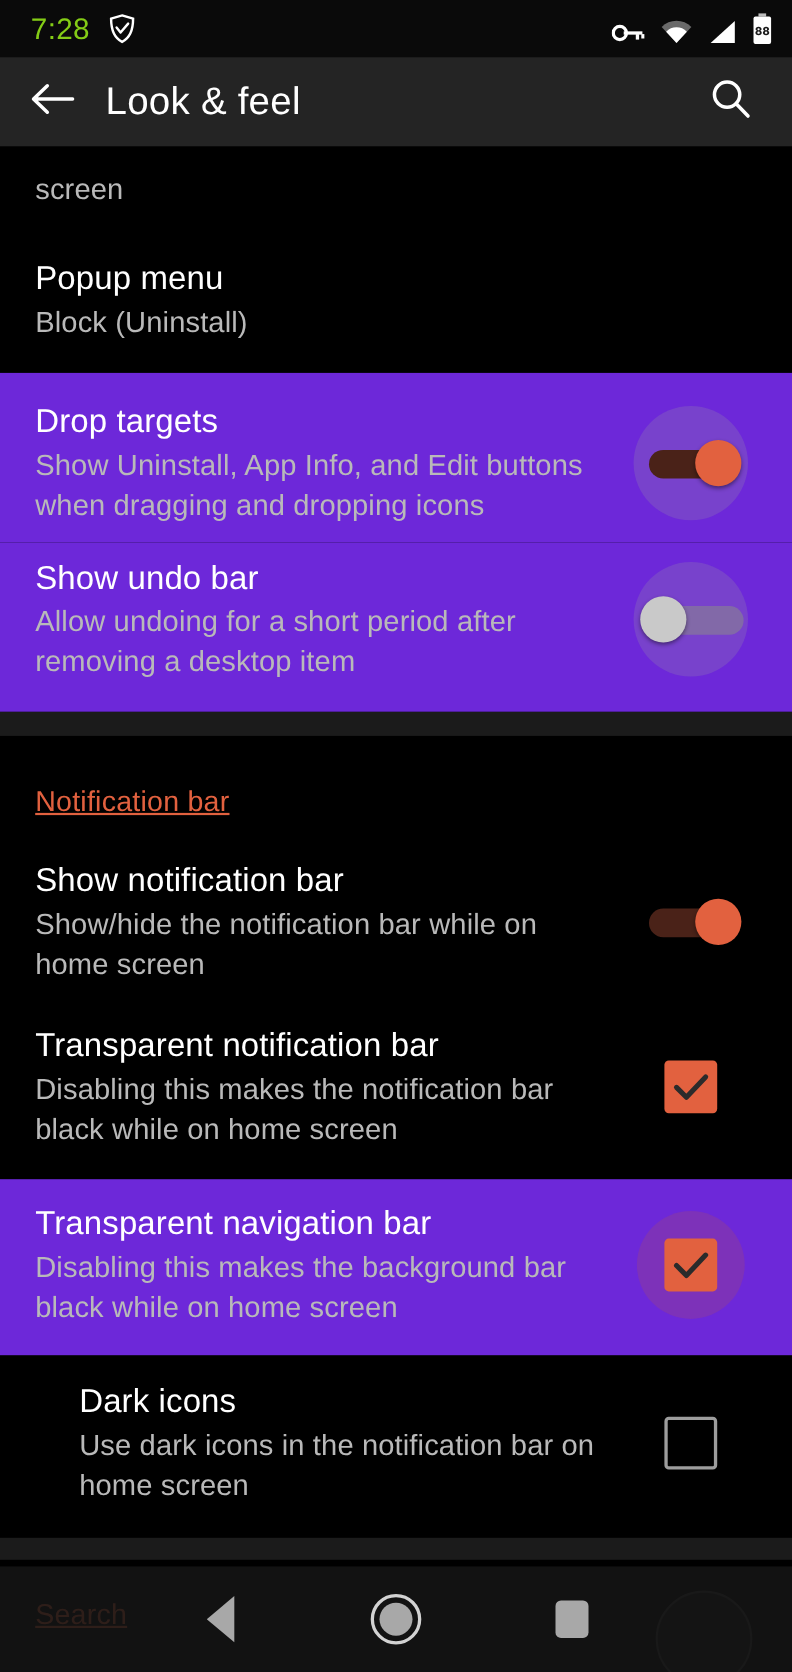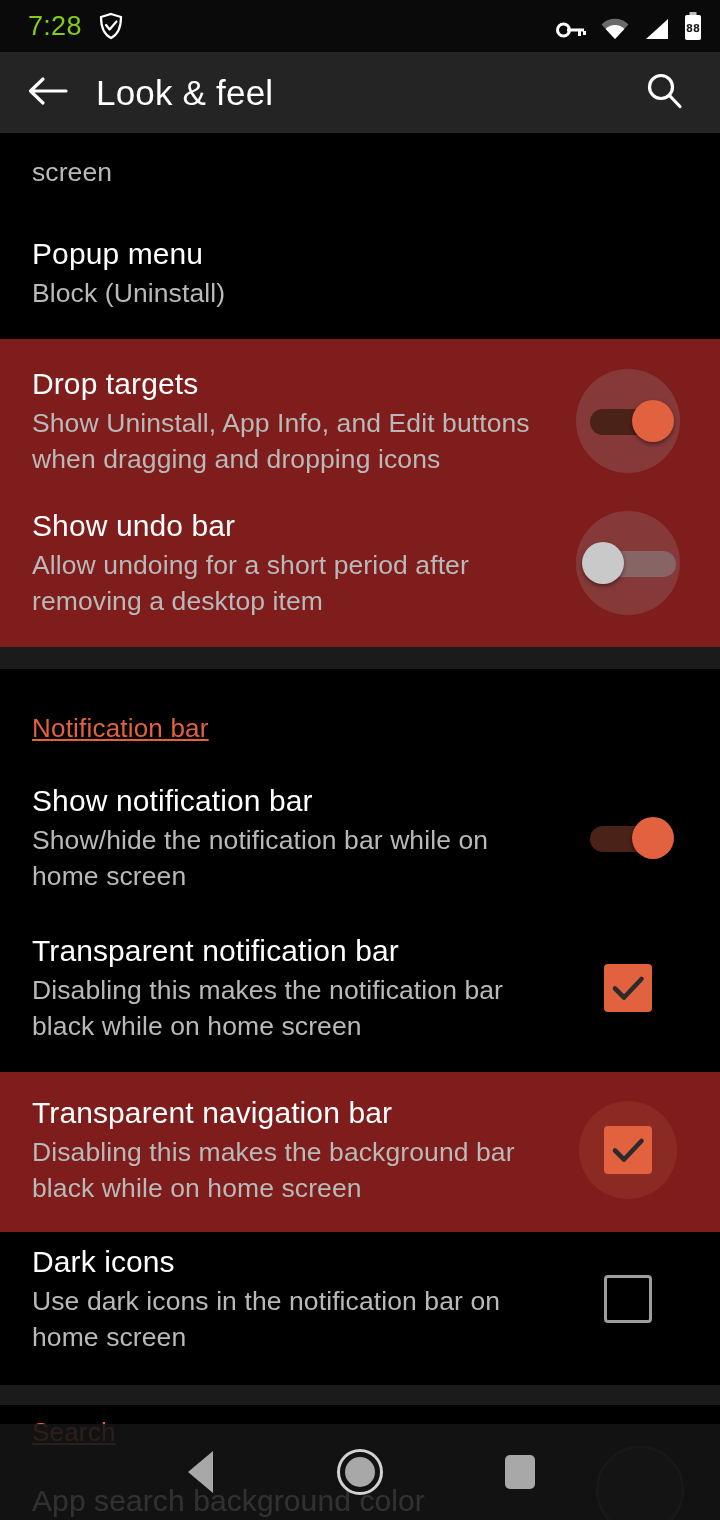--- a/index.html
+++ b/index.html
@@ -35,21 +35,21 @@
 
   
   .list {
     position:absolute; top:163px; left:0; width:720px; height:1357px;
     background:#000;
     border-radius:17px;
   }
   .row { position:relative; padding:0 32px; }
   .row-inner { display:flex; align-items:center; min-height:0; }
   .row-text { flex:1; padding-right:18px; }
-  .row.shaded { background:#7f1d1d; }
+  .row.shaded { background:#6d28d9; }
   .title-l { color:#fff; font-size:30px; line-height:1.25; letter-spacing:.1px; }
   .sub-l { color:#b9b9b9; font-size:26.5px; line-height:1.35; letter-spacing:.1px; margin-top:3px; }
   .hdr { color:#e2613f; font-size:26px; letter-spacing:.2px;text-decoration:underline; }
 
   .divider { height:22px; background:#1b1b1b; }
 
   .ctrl { width:120px; display:flex; align-items:center; justify-content:center; position:relative; }
 
   
   .sw { position:relative; width:92px; height:46px; }
@@ -258,35 +258,35 @@
             <span class="tick">
               <svg width="48" height="48" viewBox="0 0 48 48">
                 <path d="M11 24.5 L20 33.5 L37.5 15" fill="none" stroke="#2b2b2b" stroke-width="4.6" stroke-linecap="round" stroke-linejoin="round"></path>
               </svg>
             </span>
           </span>
         </div>
       </div>
     </div>
 
-    <div class="row" style="padding-top:11px; padding-bottom:30px;">
+    <div class="row" style="padding-top:24px; padding-bottom:30px;margin-left:40px;">
       <div class="row-inner">
         <div class="row-text">
           <div class="title-l">Dark icons</div>
           <div class="sub-l">Use dark icons in the notification bar on home screen</div>
         </div>
         <div class="ctrl">
           <span class="cb unchecked"></span>
         </div>
       </div>
     </div>
 
     <div class="divider" style="height:20px;"></div>
 
-    <div class="row" style="padding-top:12px;">
+    <div class="row" style="padding-top:34px;">
       <div class="hdr">Search</div>
     </div>
 
     <div class="row" style="padding-top:34px;">
       <div class="row-inner">
         <div class="row-text">
           <div class="title-l">App search background color</div>
         </div>
       </div>
     </div>

